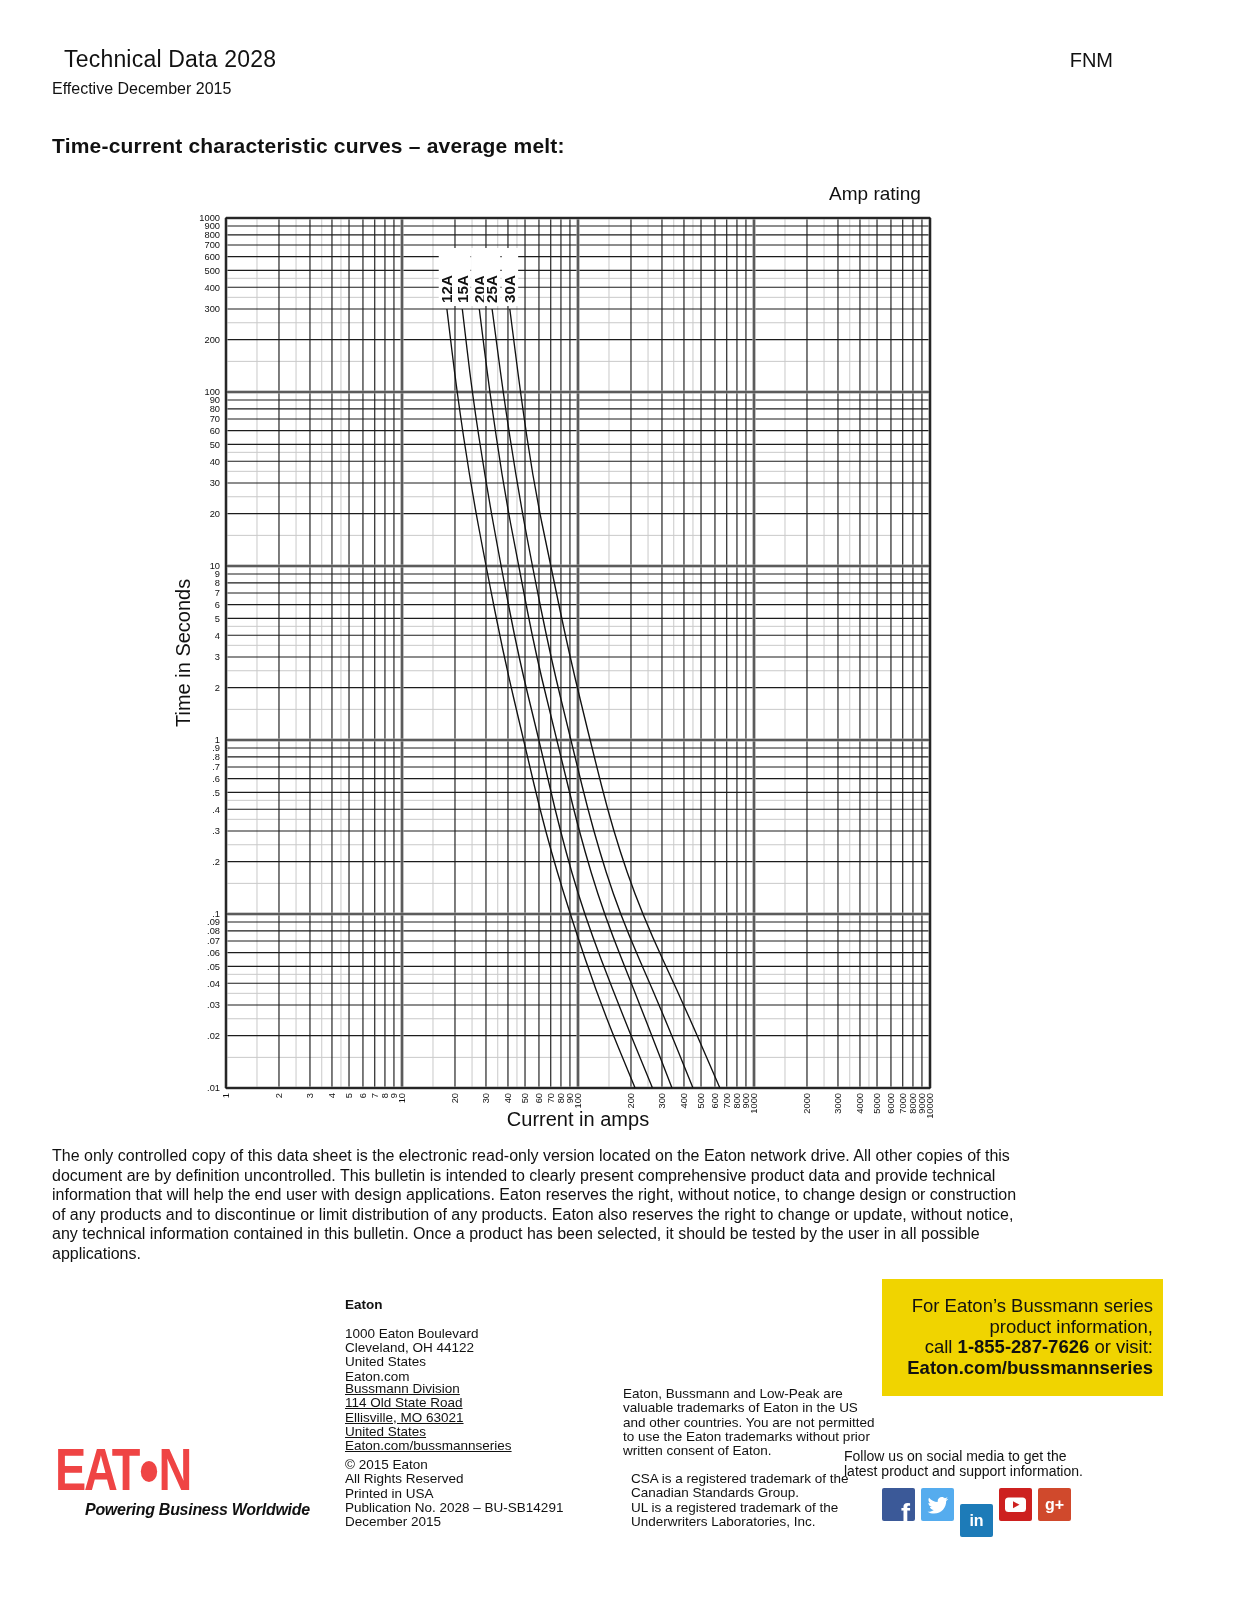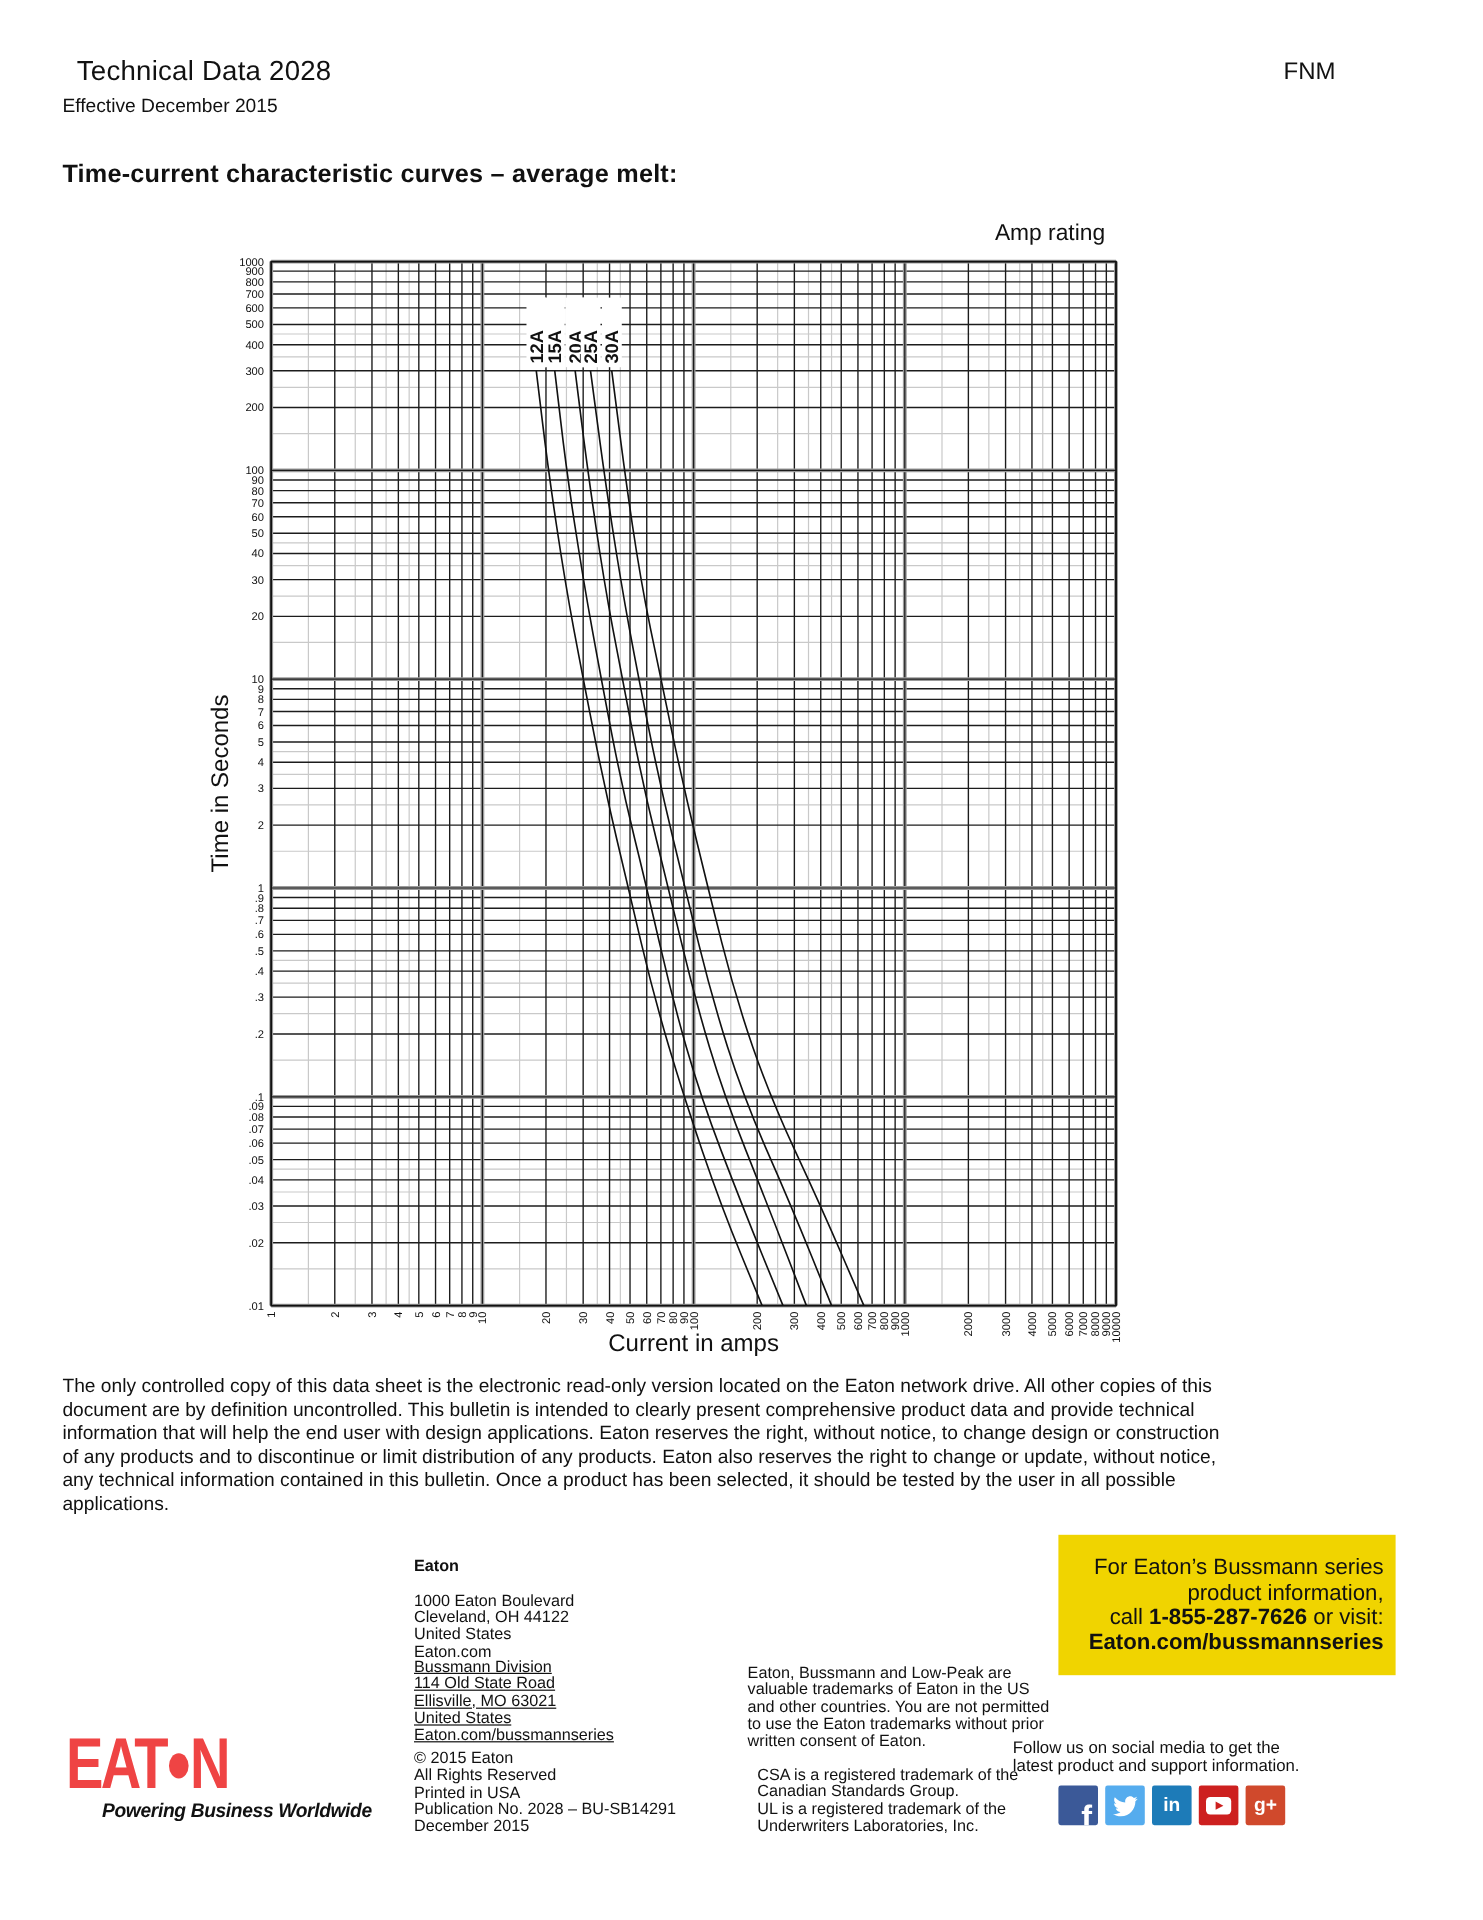--- a/index.html
+++ b/index.html
@@ -323,21 +323,21 @@
 latest product and support information.</div>
   <div class="abs icons">
     <div class="sicon" style="background: rgb(59, 89, 152);">
       <span class="fb-f">f</span>
     </div>
     <div class="sicon" style="background: rgb(85, 172, 238);">
       <svg width="22" height="22" viewBox="0 0 24 24">
         <path fill="#fff" d="M23 5.3c-.8.4-1.7.6-2.6.8.9-.6 1.6-1.5 2-2.5-.9.5-1.9.9-2.9 1.1-.8-.9-2-1.5-3.3-1.5-2.5 0-4.6 2-4.6 4.6 0 .4 0 .7.1 1-3.8-.2-7.2-2-9.5-4.8-.4.7-.6 1.5-.6 2.3 0 1.6.8 3 2 3.8-.7 0-1.5-.2-2.1-.6v.1c0 2.2 1.6 4.1 3.7 4.5-.4.1-.8.2-1.2.2-.3 0-.6 0-.9-.1.6 1.8 2.3 3.2 4.3 3.2-1.6 1.2-3.6 2-5.7 2-.4 0-.7 0-1.1-.1 2 1.3 4.5 2.1 7.1 2.1 8.5 0 13.2-7.1 13.2-13.2v-.6c.9-.7 1.7-1.5 2.3-2.4z"></path>
       </svg>
     </div>
-    <div class="sicon" style="background: rgb(29, 123, 184);">
+    <div class="sicon" style="background: rgb(29, 123, 184); margin-top: 16px;">
       <span class="txt">in</span>
     </div>
     <div class="sicon" style="background: rgb(205, 32, 31);">
       <svg width="33" height="33" viewBox="0 0 33 33">
         <rect x="6" y="9.5" width="21" height="14.5" rx="3.5" fill="#fff"></rect>
         <polygon points="14,13.2 20.5,16.7 14,20.2" fill="#cd201f"></polygon>
       </svg>
     </div>
     <div class="sicon" style="background: rgb(208, 73, 44);">
       <span class="txt">g+</span>

